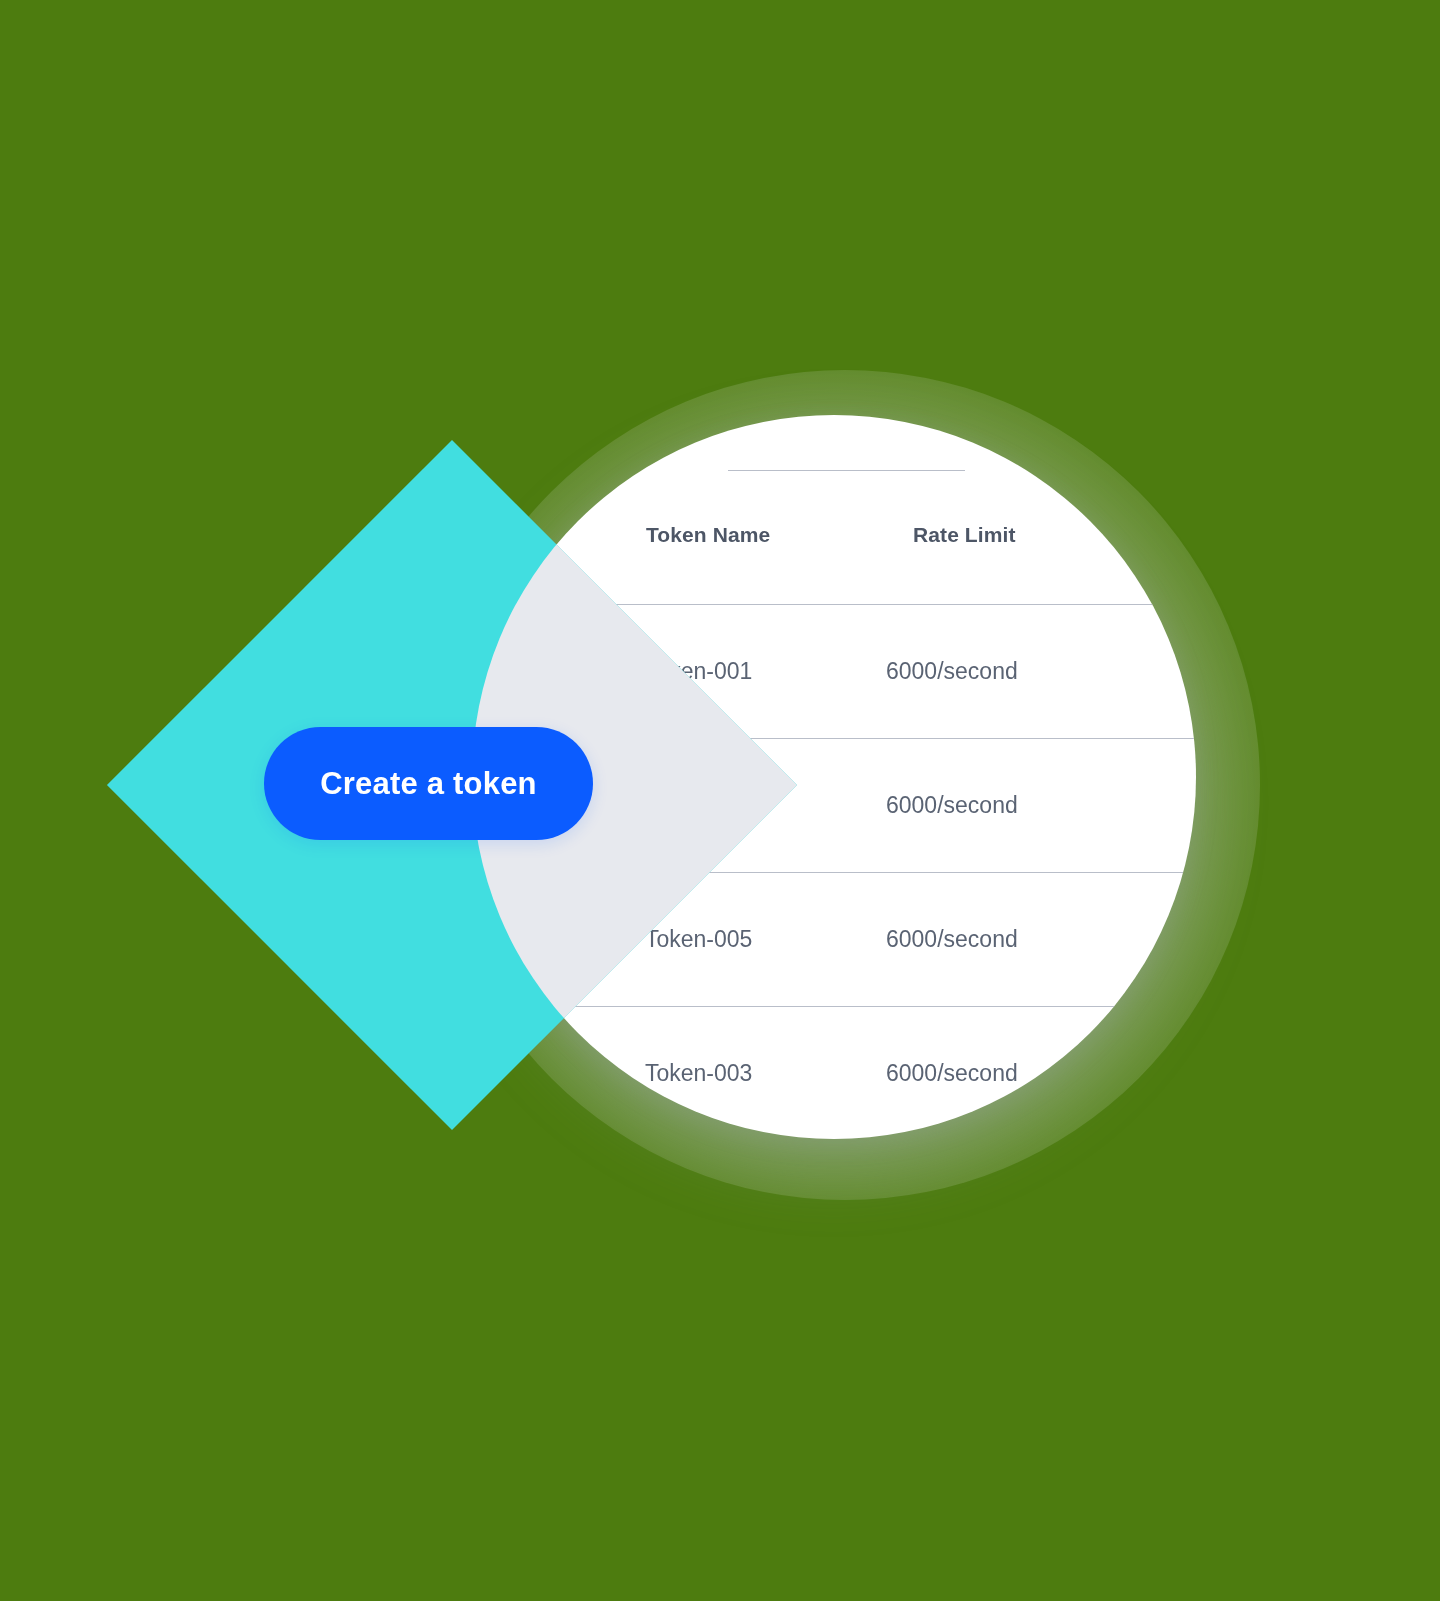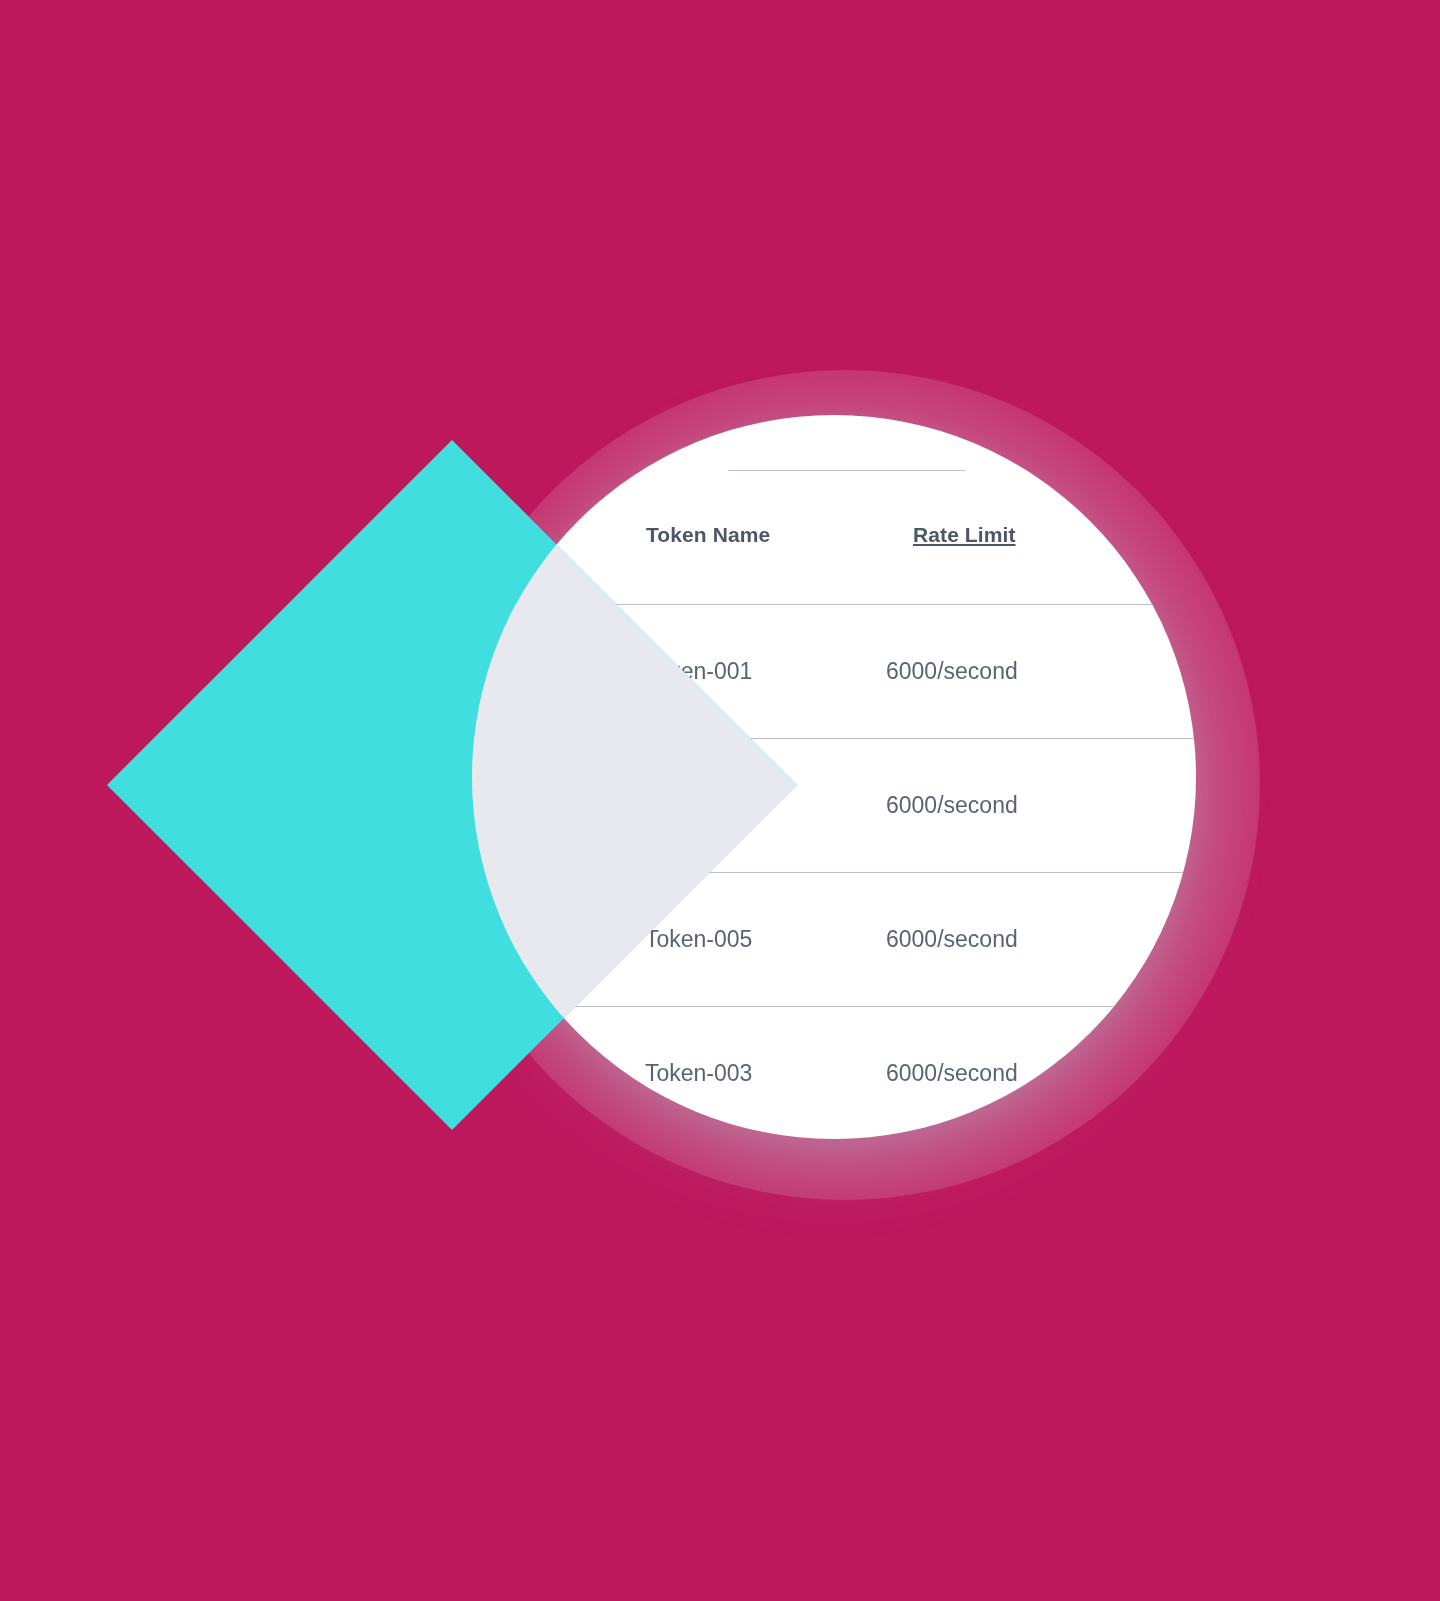--- a/index.html
+++ b/index.html
@@ -12,21 +12,21 @@
     height: 1601px;
     background: #ffffff;
     font-family: "Liberation Sans", sans-serif;
     overflow: hidden;
   }
 
   #scene {
     position: relative;
     width: 1440px;
     height: 1601px;
-    background: #be185d;
+    background: #4d7c0f;
     overflow: hidden;
   }
 
   
   .ambient-glow {
     position: absolute;
     left: 430px;
     top: 370px;
     width: 830px;
     height: 830px;
@@ -83,21 +83,21 @@
   }
   .th {
     position: absolute;
     font-size: 21px;
     font-weight: 700;
     color: #4d5666;
     letter-spacing: 0.1px;
     white-space: nowrap;
   }
   .th.col-name  { left: 174px; }   
-  .th.col-limit { left: 441px; text-decoration: underline; }   
+  .th.col-limit { left: 441px; }   
 
   
   .rule {
     position: absolute;
     left: 0;
     width: 724px;
     height: 1px;
     background: #b9bec9;
   }
   .rule.r0 { top: 189px; }   
@@ -229,14 +229,15 @@
 
     </div>
   </div>
 
   <div class="diamond"></div>
 
   <div class="diamond-tint-clip">
     <div class="diamond-tint"></div>
   </div>
 
+  <button class="cta-button" type="button">Create a token</button>
 
 </div>
 
 </body></html>

